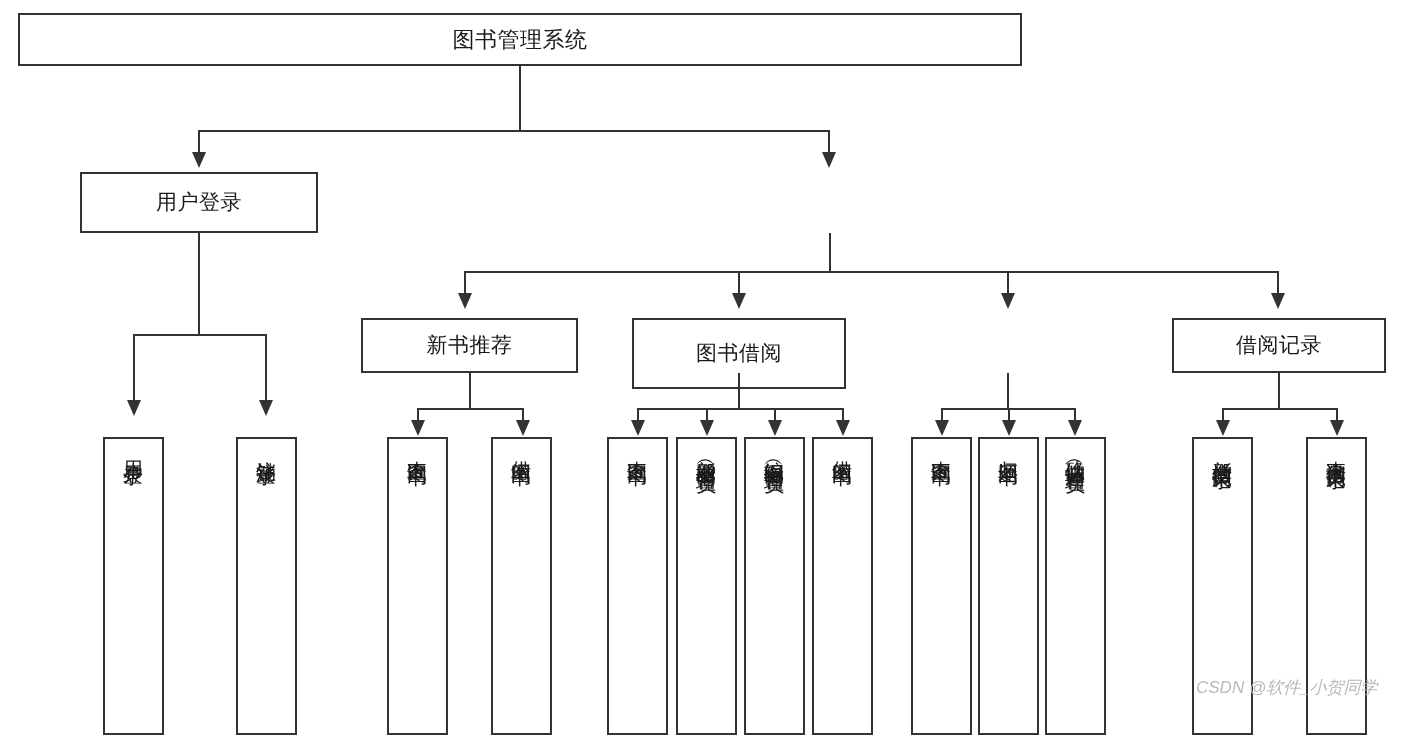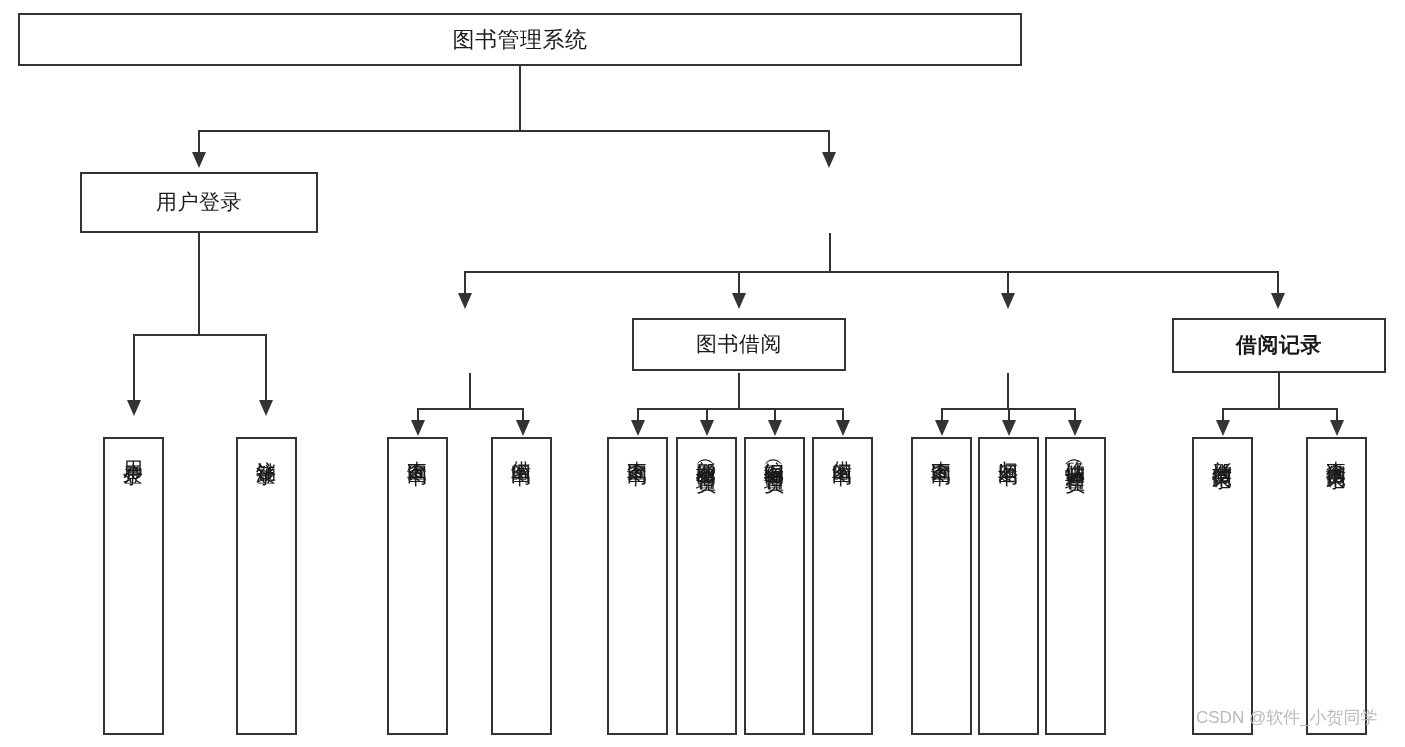--- a/index.html
+++ b/index.html
@@ -110,27 +110,30 @@
   <div class="edge h" style="left:464px; top:271px; width:814px; height:2px;"></div>
   <div class="edge v" style="left:464px; top:271px; width:2px; height:24px;"></div>
   <div class="arrow" style="left:458px; top:293px;"></div>
   <div class="edge v" style="left:738px; top:271px; width:2px; height:24px;"></div>
   <div class="arrow" style="left:732px; top:293px;"></div>
   <div class="edge v" style="left:1007px; top:271px; width:2px; height:24px;"></div>
   <div class="arrow" style="left:1001px; top:293px;"></div>
   <div class="edge v" style="left:1277px; top:271px; width:2px; height:24px;"></div>
   <div class="arrow" style="left:1271px; top:293px;"></div>
 
-
-  <div class="node" style="left:632px; top:318px; width:214px; height:53px;">
+  <div class="node" style="left:361px; top:318px; width:217px; height:55px;">
+    <span class="node-label">新书推荐</span>
+  </div>
+
+  <div class="node" style="left:632px; top:318px; width:214px; height:71px;">
     <span class="node-label">图书借阅</span>
   </div>
 
 
-  <div class="node" style="left:1172px; top:318px; width:214px; height:55px;font-weight:bold;">
+  <div class="node" style="left:1172px; top:318px; width:214px; height:55px;">
     <span class="node-label">借阅记录</span>
   </div>
 
   <div class="edge v" style="left:469px; top:373px; width:2px; height:36px;"></div>
   <div class="edge h" style="left:417px; top:408px; width:107px; height:2px;"></div>
   <div class="edge v" style="left:417px; top:408px; width:2px; height:14px;"></div>
   <div class="arrow" style="left:411px; top:420px;"></div>
   <div class="edge v" style="left:522px; top:408px; width:2px; height:14px;"></div>
   <div class="arrow" style="left:516px; top:420px;"></div>
 
@@ -198,15 +201,15 @@
     <span class="node-label">确认归还（管理员）</span>
   </div>
 
   <div class="node vertical" style="left:1192px; top:437px; width:61px; height:298px;">
     <span class="node-label">新增借阅记录</span>
   </div>
   <div class="node vertical" style="left:1306px; top:437px; width:61px; height:298px;">
     <span class="node-label">查询借阅记录</span>
   </div>
 
-  <div id="watermark" style="left:1196px; top:706px;">CSDN @软件_小贺同学</div>
+  <div id="watermark" style="left:1196px; top:676px;font-style:italic;">CSDN @软件_小贺同学</div>
 
 </div>
 
 </body></html>

